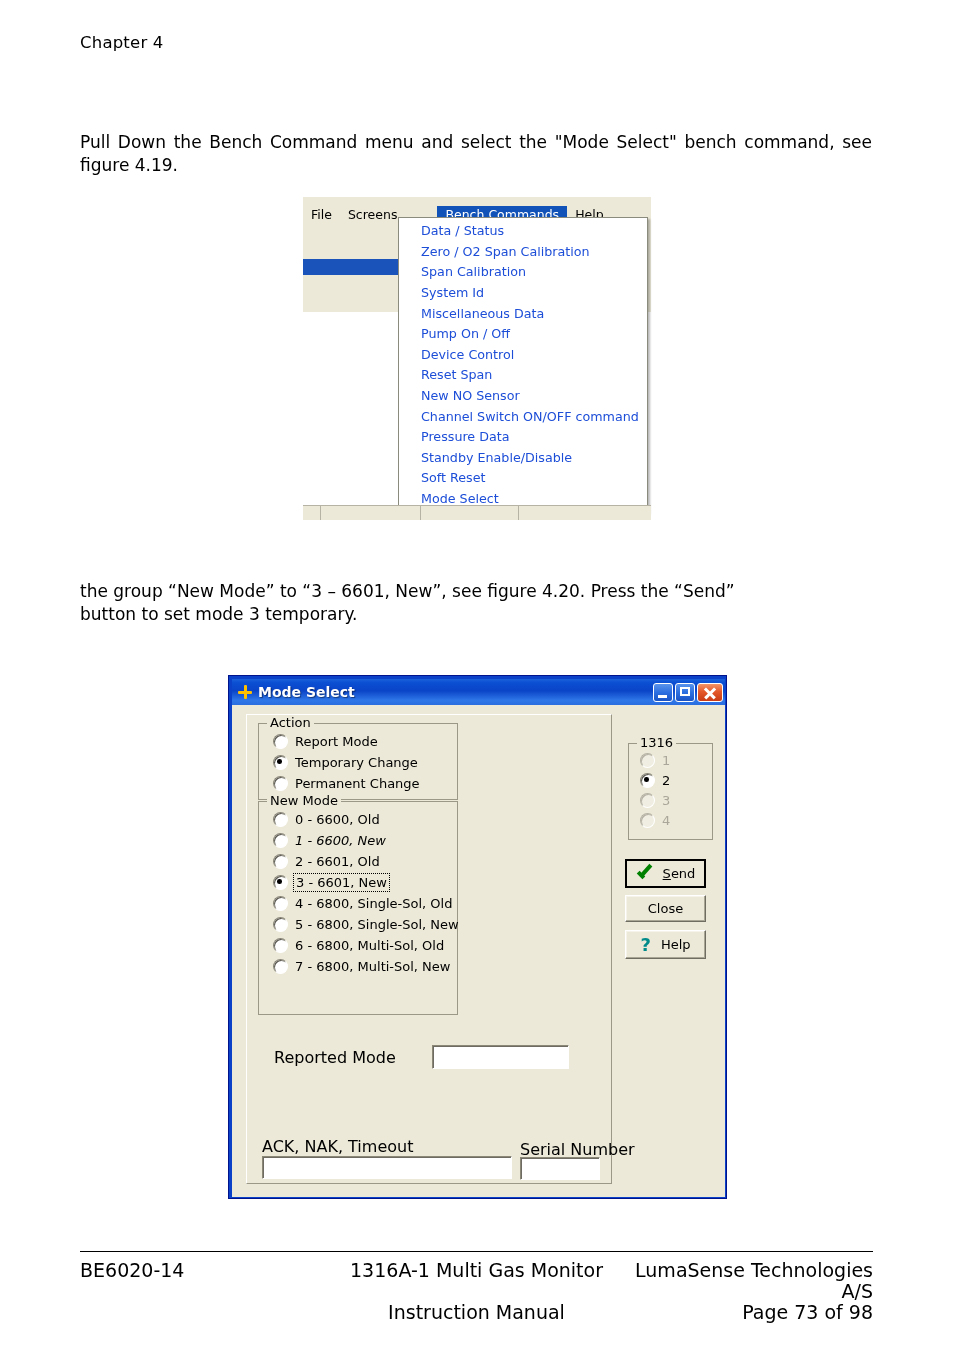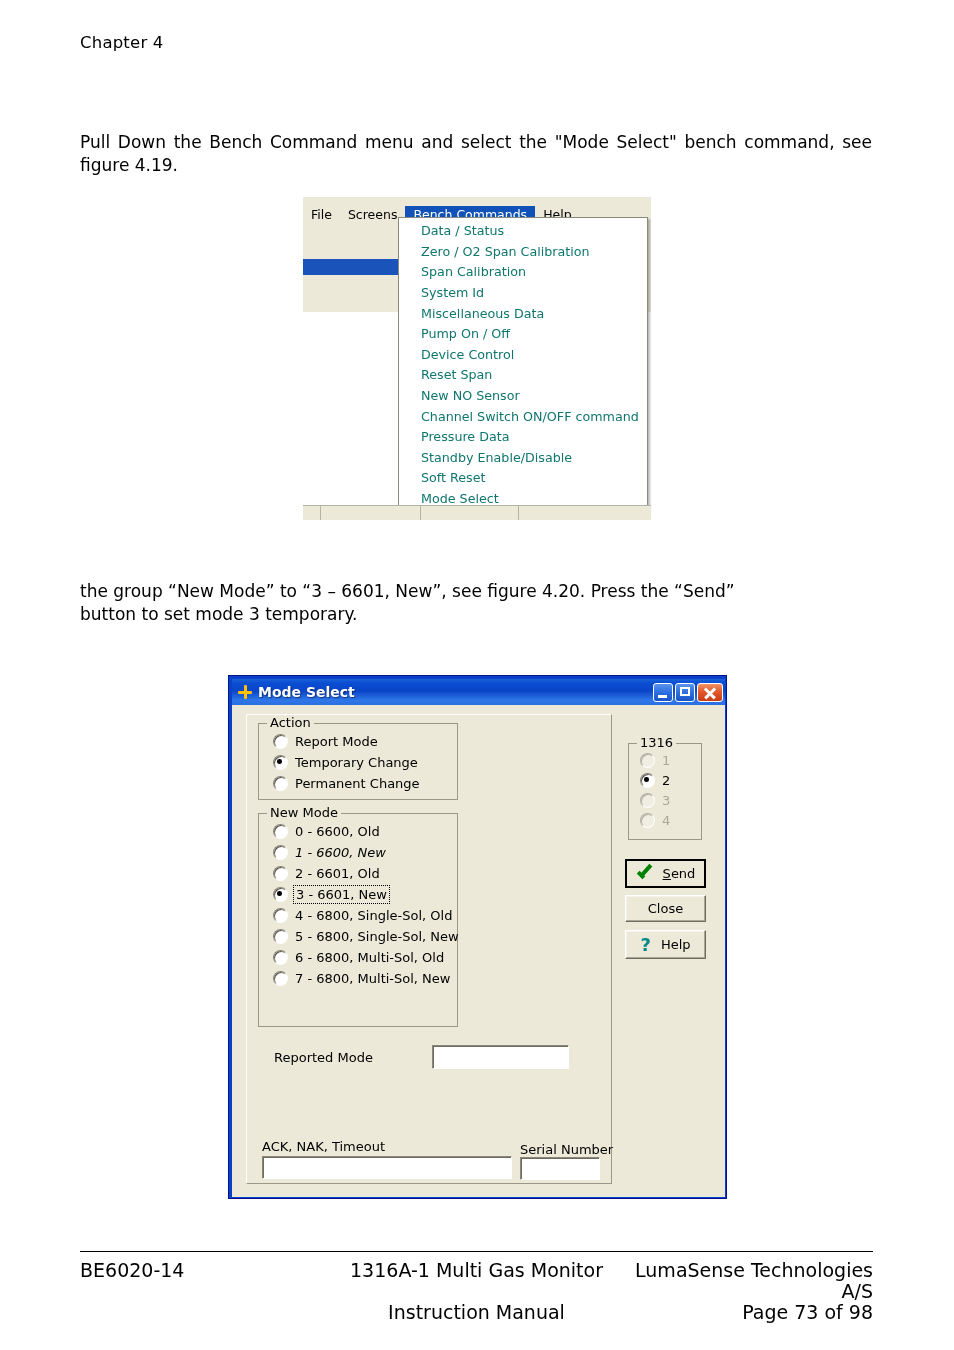--- a/index.html
+++ b/index.html
@@ -66,20 +66,21 @@
     font-size: 12.5px;
     padding: 2px 8px 3px 8px;
     color: #000;
     line-height: 14px;
     white-space: nowrap;
   }
   .menubar-item.active {
     background: #0a246a;
     background: #1052b8;
     color: #ffffff;
+    margin-left: 32px;
   }
   .menu-blue-strip {
     position: absolute;
     left: 0;
     top: 62px;
     width: 95px;
     height: 16px;
     background: #1a53ba;
   }
   .menu-white-body {
@@ -98,21 +99,21 @@
     background: #ffffff;
     border: 1px solid #8a8a7d;
     box-shadow: 2px 2px 2px rgba(0,0,0,0.28);
     padding: 3px 0 3px 0;
     box-sizing: border-box;
   }
   .menu-entry {
     font-size: 12.7px;
     line-height: 14px;
     padding: 3.3px 6px 3.3px 22px;
-    color: #0f766e;
+    color: #1d4ed8;
     white-space: nowrap;
   }
   .statusbar {
     position: absolute;
     left: 0;
     top: 308px;
     width: 348px;
     height: 15px;
     background: #ece9d8;
     border-top: 1px solid #b6b3a5;
@@ -237,22 +238,22 @@
     position: absolute;
     top: -8px;
     left: 8px;
     background: #ece9d8;
     padding: 0 3px;
     font-size: 13px;
     line-height: 14px;
     white-space: nowrap;
   }
   .gb-action  { left: 26px; top: 18px; width: 200px; height: 77px; }
-  .gb-newmode { left: 26px; top: 108px; width: 200px; height: 214px; }
-  .gb-1316    { left: 396px; top: 38px; width: 74px; height: 97px; }
+  .gb-newmode { left: 26px; top: 96px; width: 200px; height: 214px; }
+  .gb-1316    { left: 396px; top: 38px; width: 85px; height: 97px; }
 
   .radio-row {
     position: absolute;
     display: flex;
     align-items: center;
     font-size: 13px;
     line-height: 15px;
     white-space: nowrap;
   }
   .radio {
@@ -277,21 +278,21 @@
   .radio-row.disabled { color: #aaa79a; }
   .radio-row.disabled .radio { background: #f0eee2; box-shadow: inset 1px 1px 0 #b4b1a4; border-color: #b4b1a4 #fff #fff #b4b1a4; }
   .focus-ring {
     outline: 1px dotted #000000;
     outline-offset: 1px;
     padding: 0 1px;
   }
 
   .fld-label {
     position: absolute;
-    font-size: 13px;
+    font-size: 16px;
     line-height: 15px;
     white-space: nowrap;
   }
   .textbox {
     position: absolute;
     background: #ffffff;
     border: 1px solid;
     border-color: #8b8878 #ffffff #ffffff #8b8878;
     box-shadow: inset 1px 1px 0 #6e6c62;
     box-sizing: border-box;

